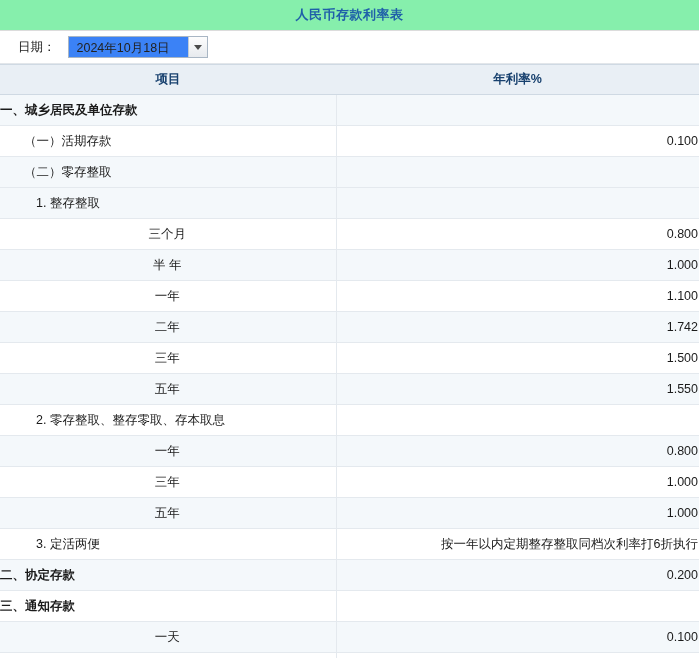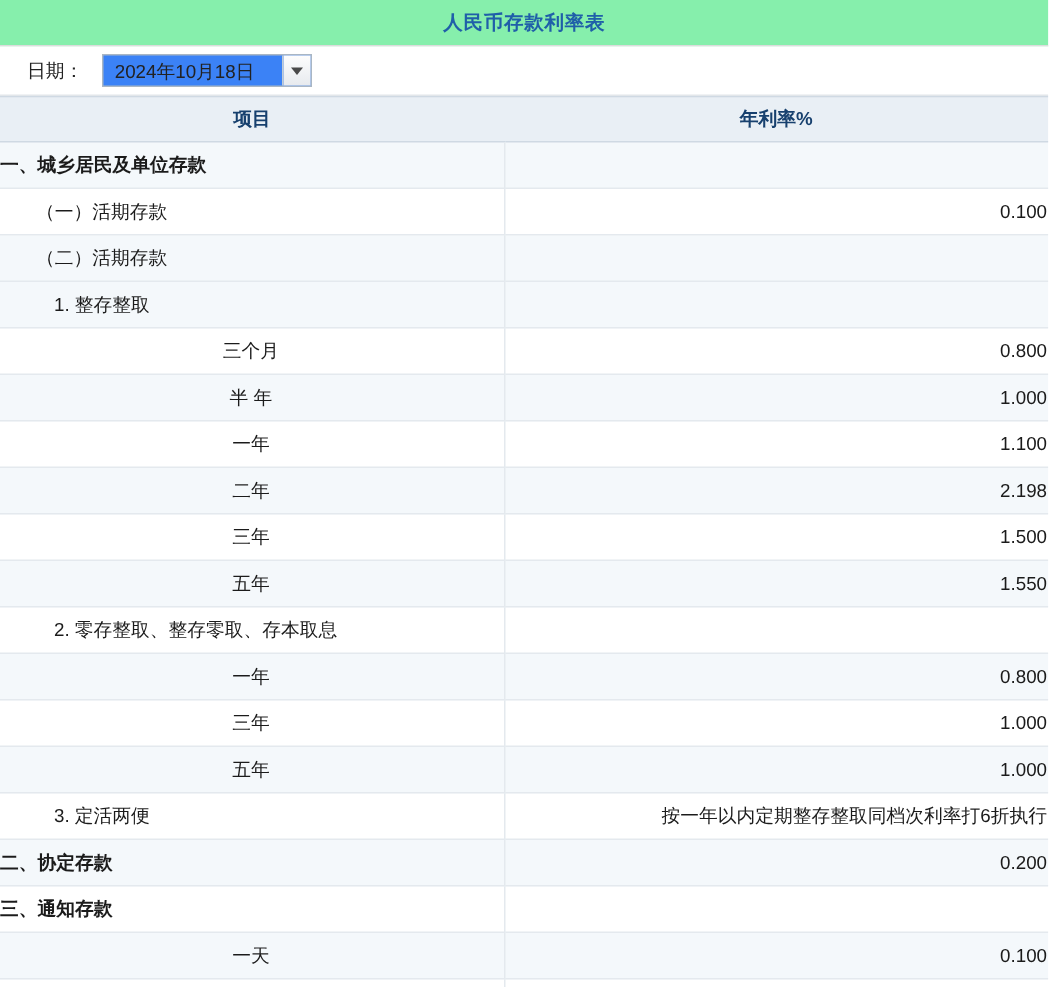--- a/index.html
+++ b/index.html
@@ -150,42 +150,42 @@
     <tbody>
         <tr class="alt">
           <td class="item lvl0">一、城乡居民及单位存款</td>
           <td class="rate"></td>
         </tr>
         <tr class="plain">
           <td class="item lvl1">（一）活期存款</td>
           <td class="rate">0.100</td>
         </tr>
         <tr class="alt">
-          <td class="item lvl1">（二）活期存款</td>
+          <td class="item lvl1">（二）零存整取</td>
           <td class="rate"></td>
         </tr>
         <tr class="alt">
           <td class="item lvl2">1. 整存整取</td>
           <td class="rate"></td>
         </tr>
         <tr class="plain">
           <td class="item lvl3">三个月</td>
           <td class="rate">0.800</td>
         </tr>
         <tr class="alt">
           <td class="item lvl3">半 年</td>
           <td class="rate">1.000</td>
         </tr>
         <tr class="plain">
           <td class="item lvl3">一年</td>
           <td class="rate">1.100</td>
         </tr>
         <tr class="alt">
           <td class="item lvl3">二年</td>
-          <td class="rate">2.198</td>
+          <td class="rate">1.742</td>
         </tr>
         <tr class="plain">
           <td class="item lvl3">三年</td>
           <td class="rate">1.500</td>
         </tr>
         <tr class="alt">
           <td class="item lvl3">五年</td>
           <td class="rate">1.550</td>
         </tr>
         <tr class="plain">

